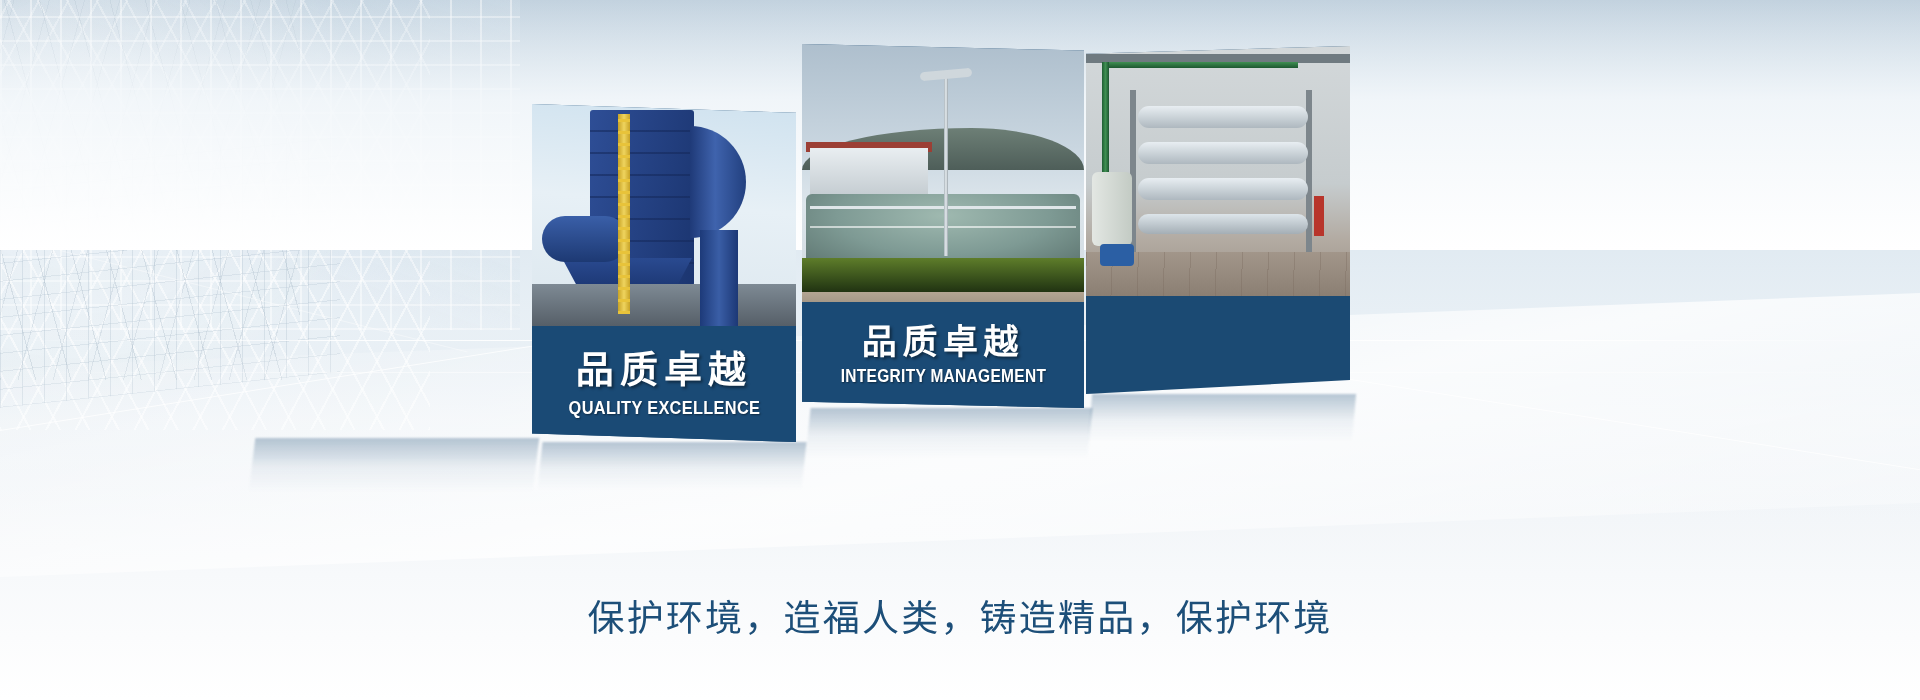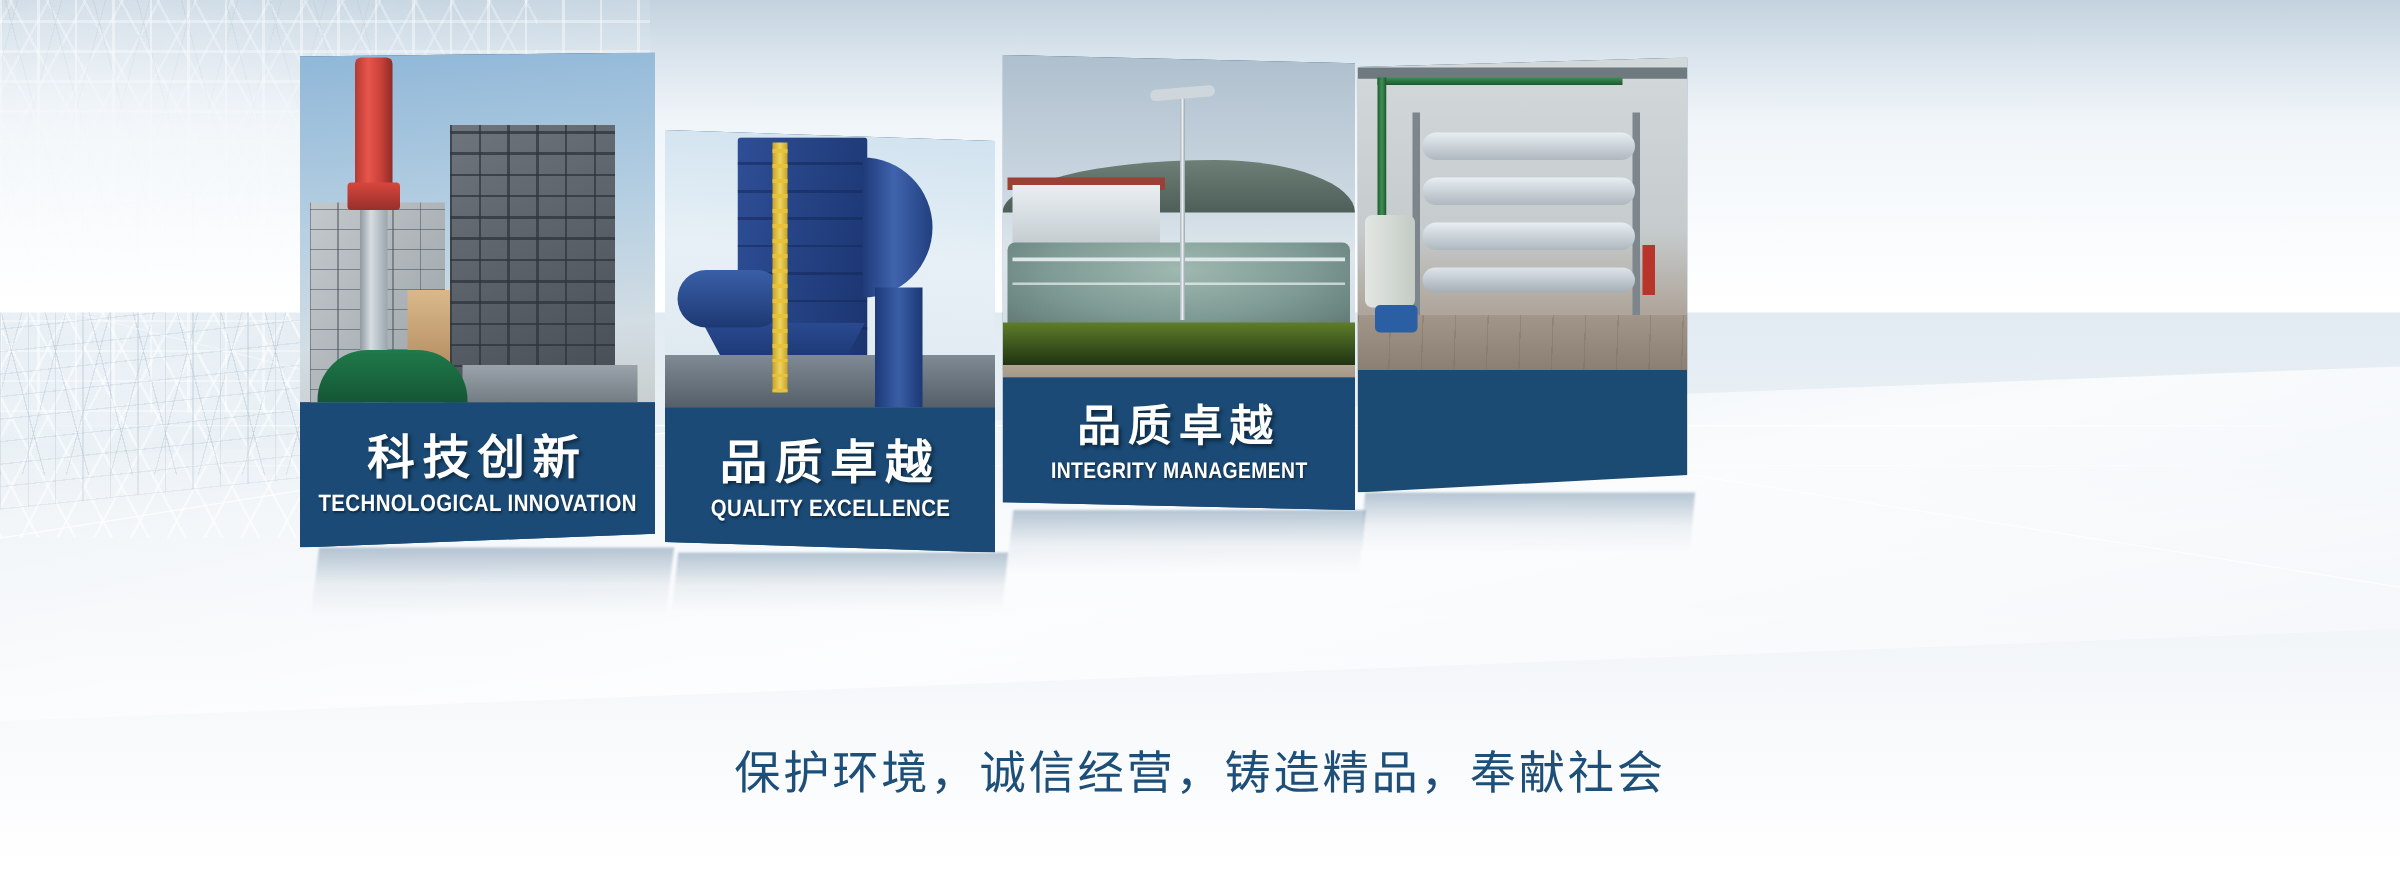--- a/index.html
+++ b/index.html
@@ -255,39 +255,20 @@
   <div class="bg-layer bg-sweep"></div>
   <div class="bg-hline" style="top:340px;"></div>
   <div class="bg-hline" style="top:372px;opacity:.55;"></div>
   <div class="bg-diag" style="left:0;top:430px;width:760px;transform:rotate(-9deg);"></div>
   <div class="bg-diag" style="left:1180px;top:352px;width:760px;transform:rotate(9deg);"></div>
   <div class="bg-diag" style="left:60px;top:250px;width:420px;transform:rotate(14deg);opacity:.5;"></div>
   <div class="bg-layer bg-floor"></div>
 
   <div class="cards">
 
-    <div class="card" id="card-1">
-      <div class="photo">
-        <div class="scene">
-          <div class="s1-sky"></div>
-            <div class="s1-blockA"></div>
-            <div class="s1-bldg"></div>
-          <div class="s1-blockB"></div>
-            <div class="s1-stalk"></div>
-            <div class="s1-tower"></div>
-          <div class="s1-cap"></div>
-            <div class="s1-grey"></div>
-            <div class="s1-green"></div>
-        </div>
-      </div>
-      <div class="band">
-        <div class="cn" style="font-size:38px;margin-bottom:9px;">科技创新</div>
-        <div class="en" style="font-size:19px;">TECHNOLOGICAL INNOVATION</div>
-      </div>
-    </div>
     <div class="card-reflect" style="left:252px;top:438px;width:284px;height:54px;transform:skewX(-7deg);"></div>
 
     <div class="card" id="card-2">
       <div class="photo">
         <div class="scene">
           <div class="s2-sky"></div>
             <div class="s2-tank"></div>
             <div class="s2-pipe"></div>
           <div class="s2-cones"></div>
             <div class="s2-base"></div>
@@ -343,15 +324,15 @@
             <div class="s4-red"></div>
           <div class="s4-floor"></div>
             <div class="s4-blue"></div>
         </div>
       </div>
     </div>
     <div class="card-reflect" style="left:1090px;top:394px;width:264px;height:48px;transform:skewX(-5deg);"></div>
 
   </div>
 
-  <div id="tagline">保护环境，诚信经营，铸造精品，奉献社会</div>
+  <div id="tagline">保护环境，造福人类，铸造精品，保护环境</div>
 
 </div>
 
 </body></html>

